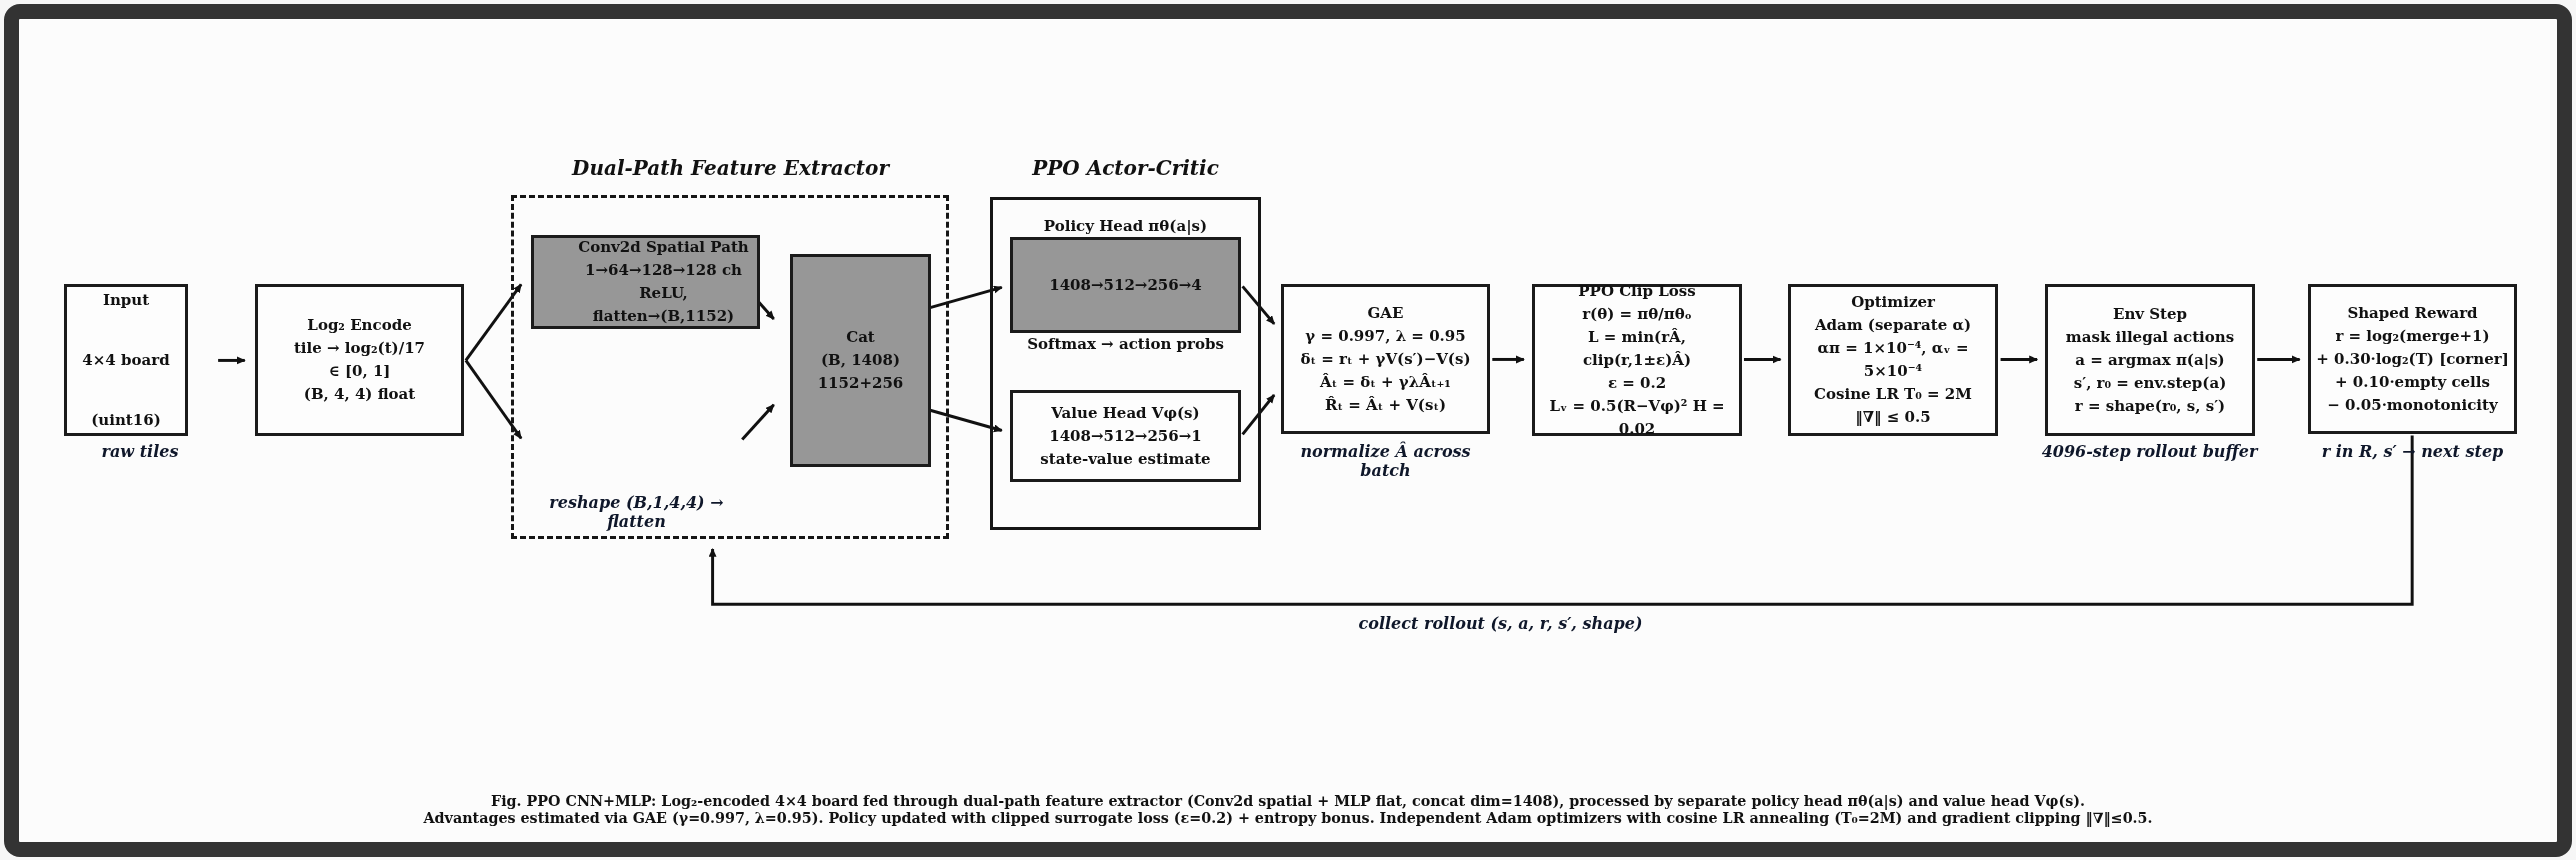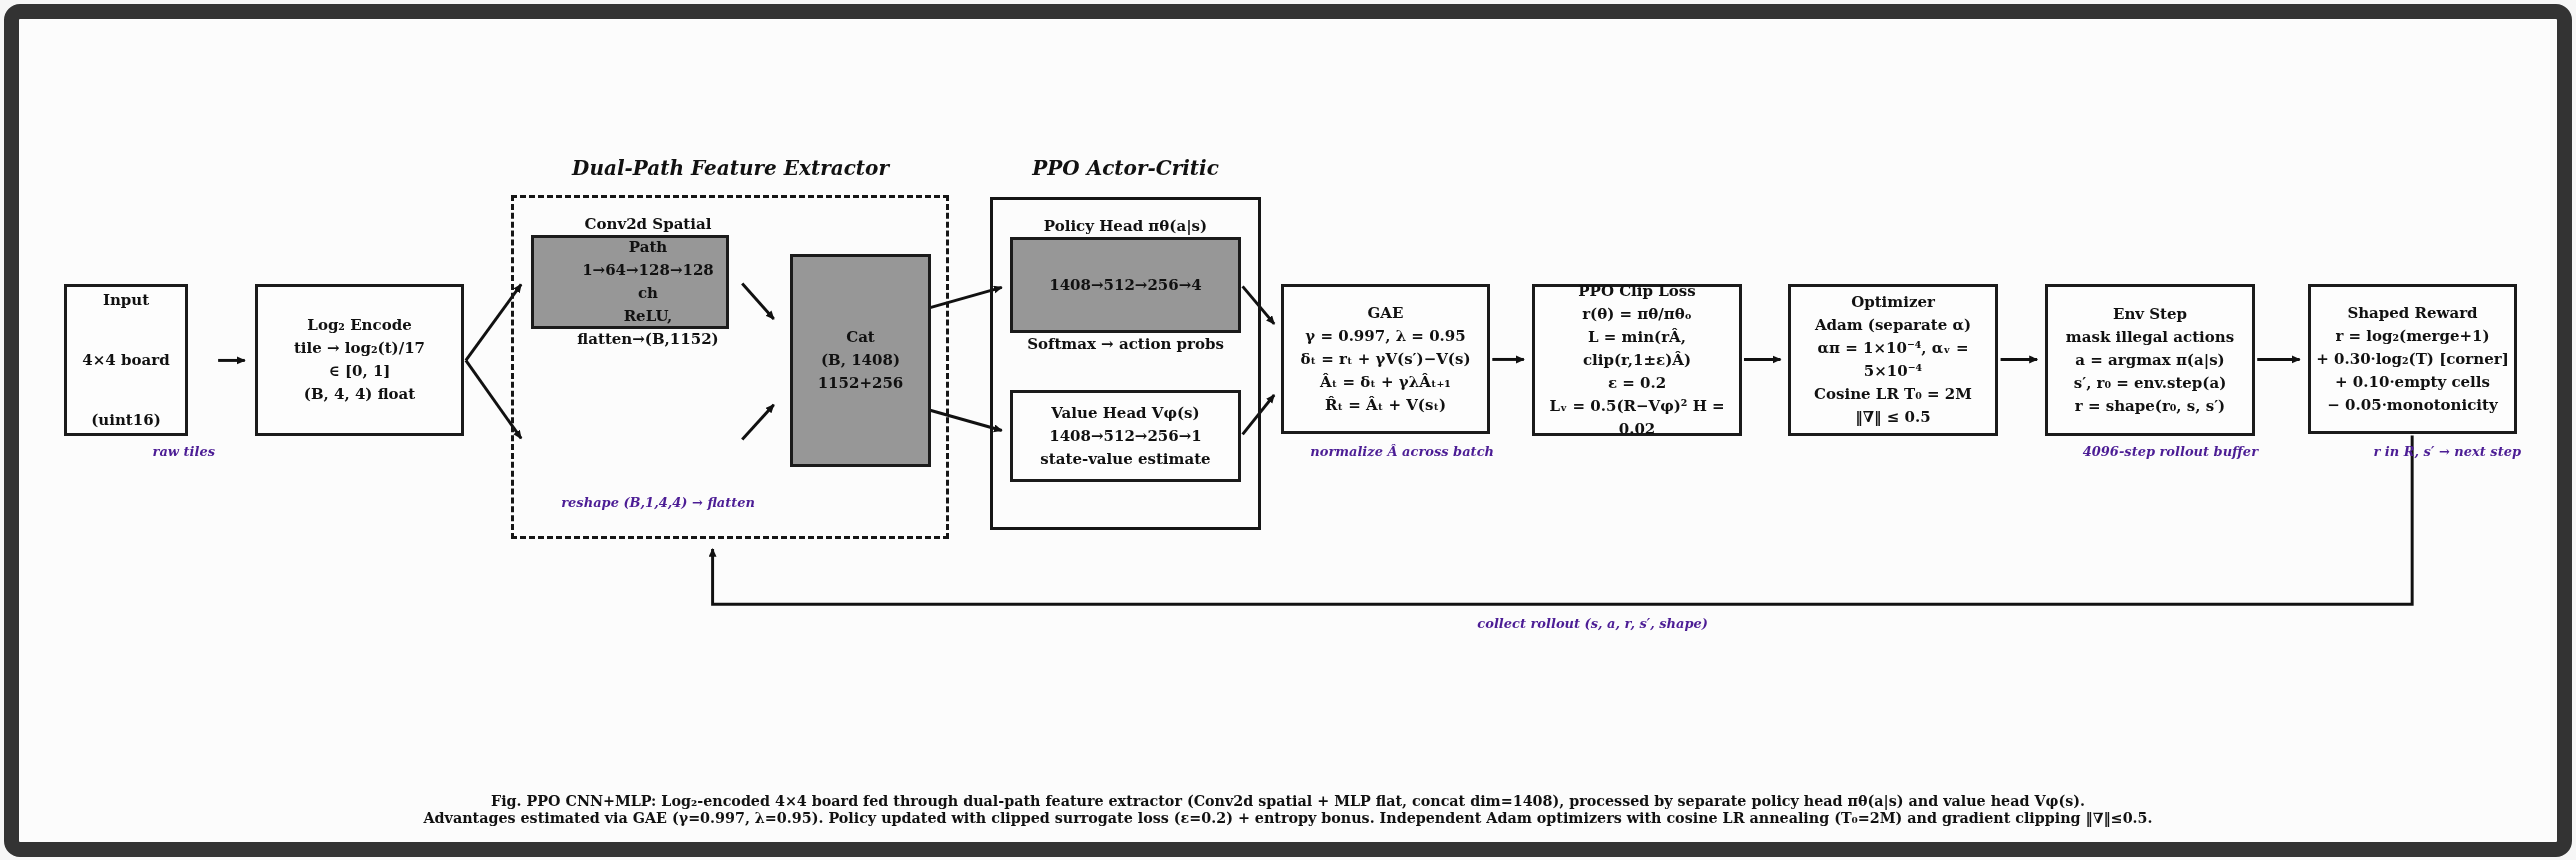--- a/index.html
+++ b/index.html
@@ -25,22 +25,22 @@
   .group {
     position:absolute; box-sizing:border-box; z-index:1;
     border:3px solid #161616; background:transparent;
   }
   .group.dashed { border-style:dashed; }
   .group-title {
     position:absolute; z-index:2; text-align:center; color:#111;
     font-style:italic; font-weight:700; font-size:20px; line-height:24px;
   }
   .caption {
-    position:absolute; z-index:3; text-align:right; color:#4c1d95;
-    font-style:italic; font-weight:600; font-size:13px; line-height:19px;
+    position:absolute; z-index:3; text-align:center; color:#0f172a;
+    font-style:italic; font-weight:600; font-size:16px; line-height:19px;
   }
   .figcap {
     position:absolute; left:0; width:2576px; z-index:2;
     text-align:center; color:#111;
     font-weight:700; font-size:14.3px; line-height:18px;
   }
 </style>
 </head>
 <body>
 
@@ -84,21 +84,21 @@
   </div>
   <div class="caption" style="left:65px;top:442px;width:150px;">raw tiles</div>
 
   <div class="node" style="left:255px;top:284px;width:209px;height:152px;">
     <div>Log₂ Encode</div>
     <div>tile → log₂(t)/17</div>
     <div>∈ [0, 1]</div>
     <div>(B, 4, 4) float</div>
   </div>
 
-  <div class="node gray" style="left:531px;top:235px;width:198px;height:94px;padding-left:36px;">
+  <div class="node gray" style="left:531px;top:235px;width:229px;height:94px;padding-left:36px;">
     <div>Conv2d Spatial Path</div>
     <div>1→64→128→128 ch</div>
     <div>ReLU, flatten→(B,1152)</div>
   </div>
 
   <div class="caption" style="left:518px;top:493px;width:237px;">reshape (B,1,4,4) → flatten</div>
 
   <div class="node gray" style="left:782px;top:254px;width:141px;height:213px;margin-left:8px;">
     <div>Cat</div>
     <div>(B, 1408)</div>

